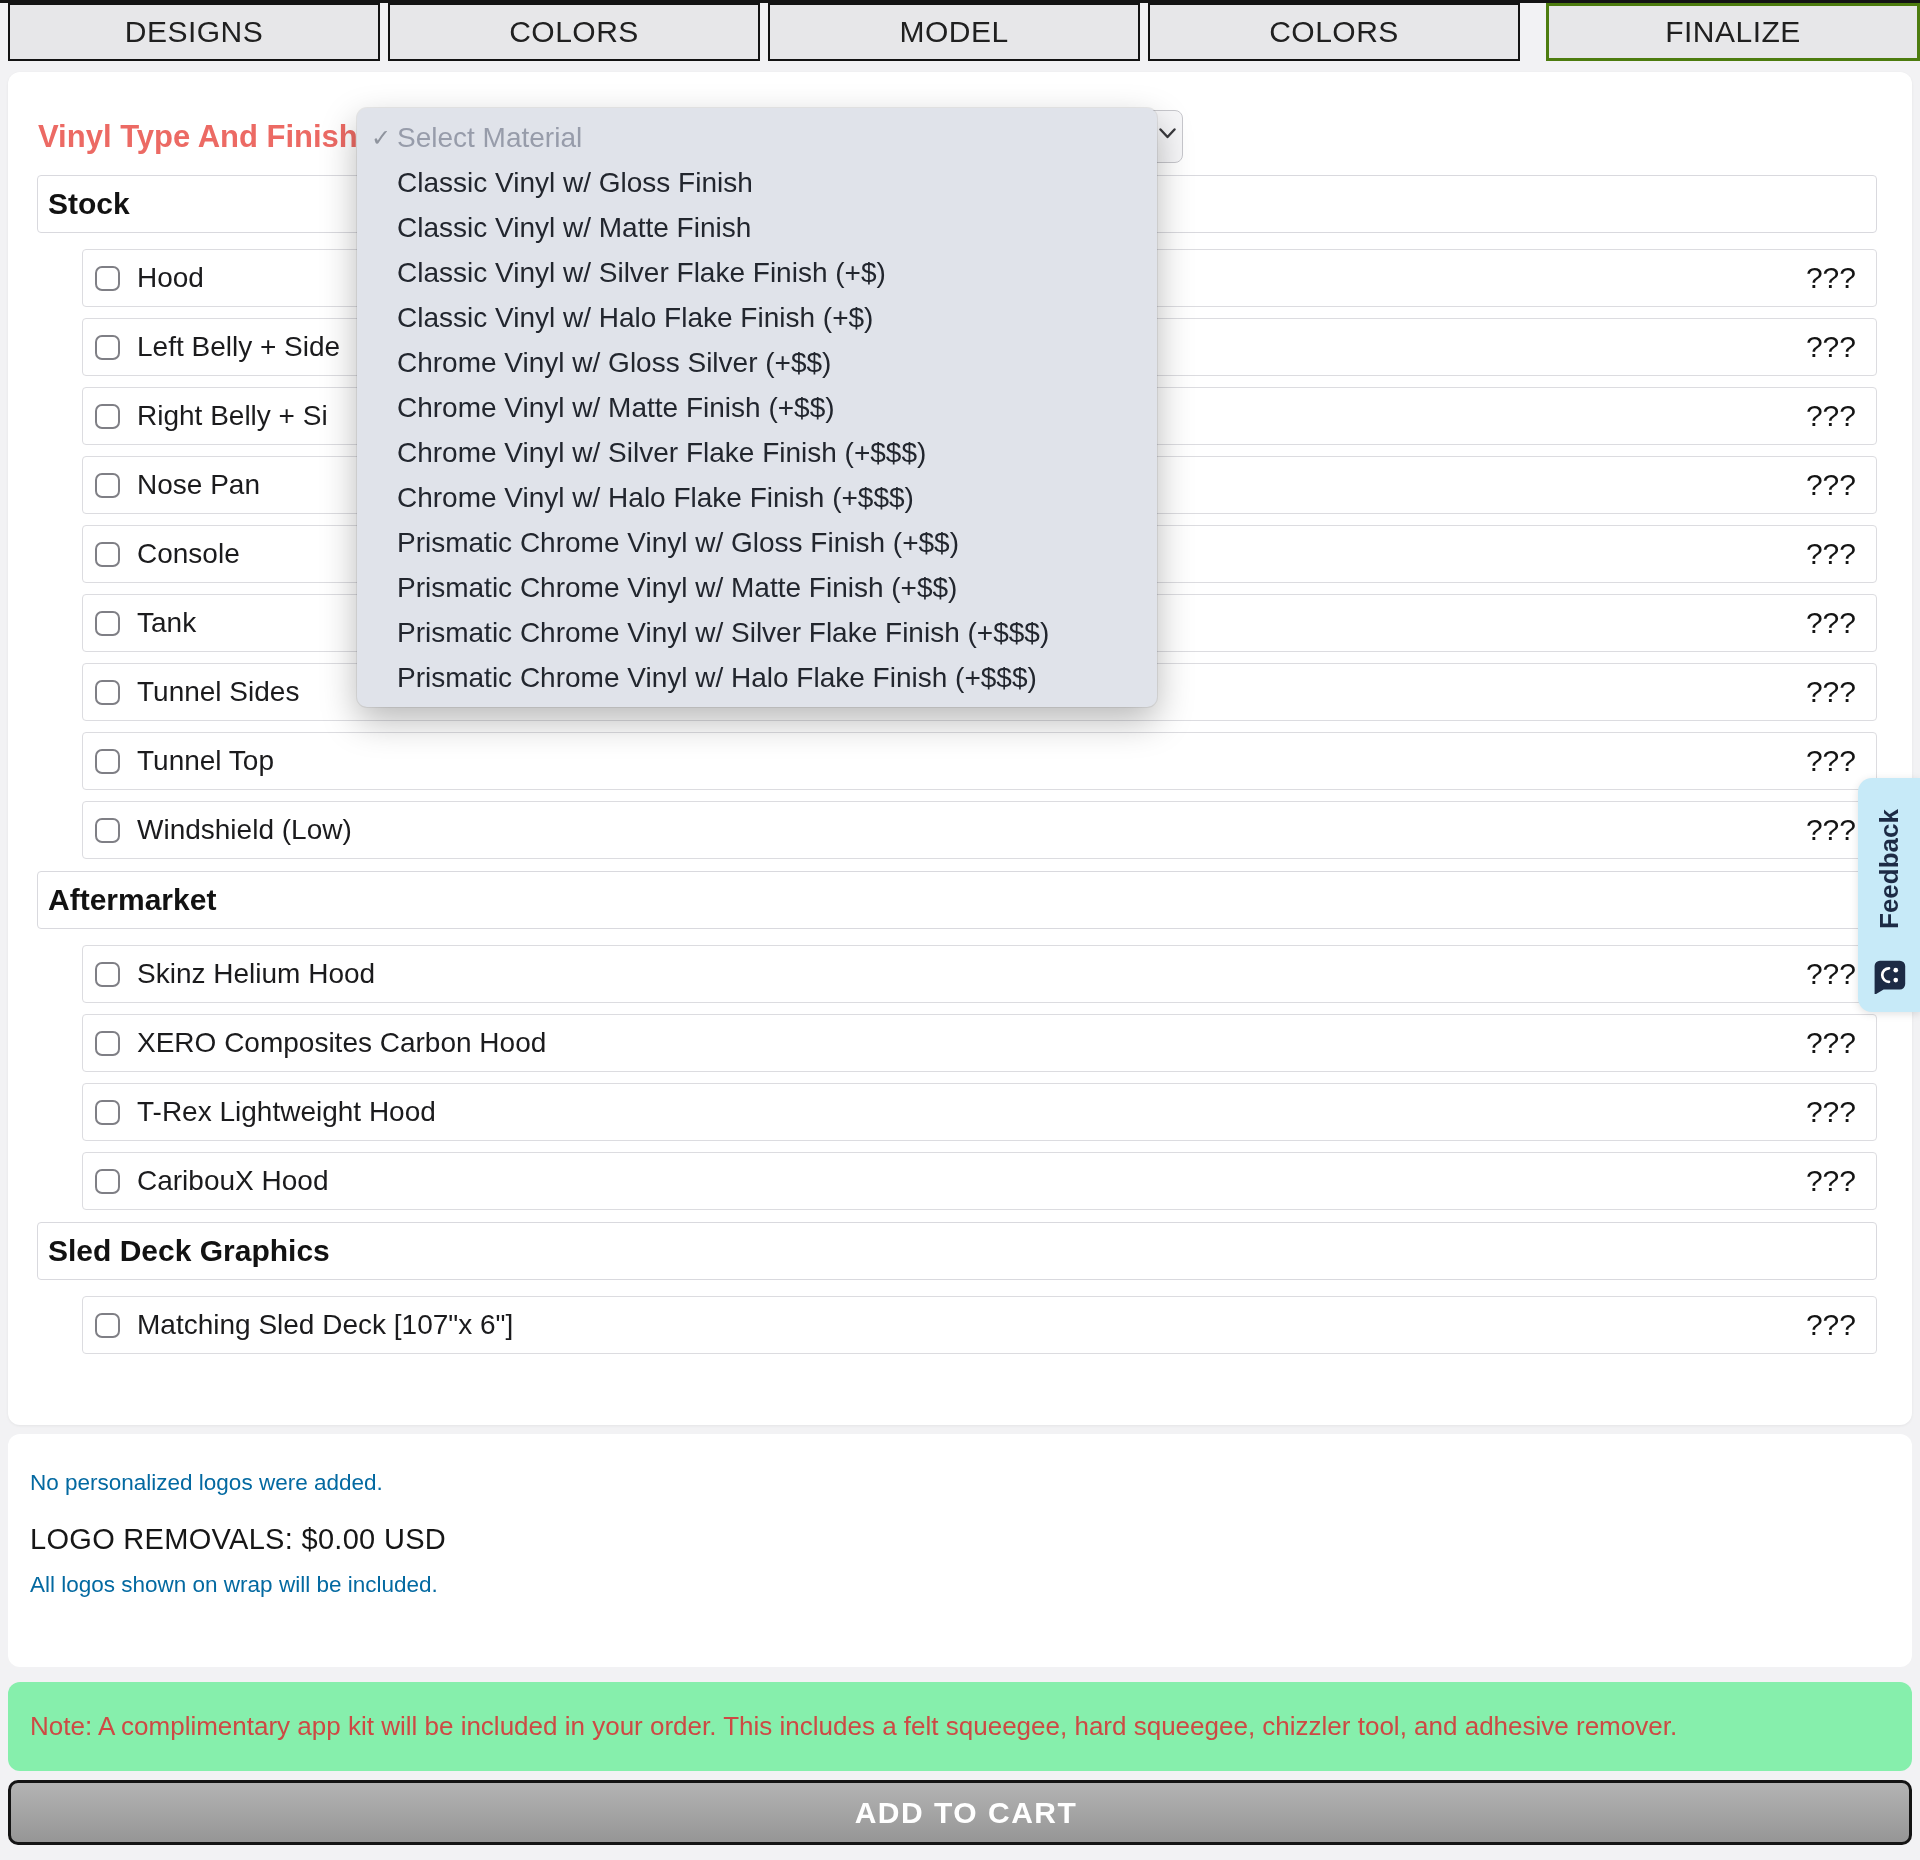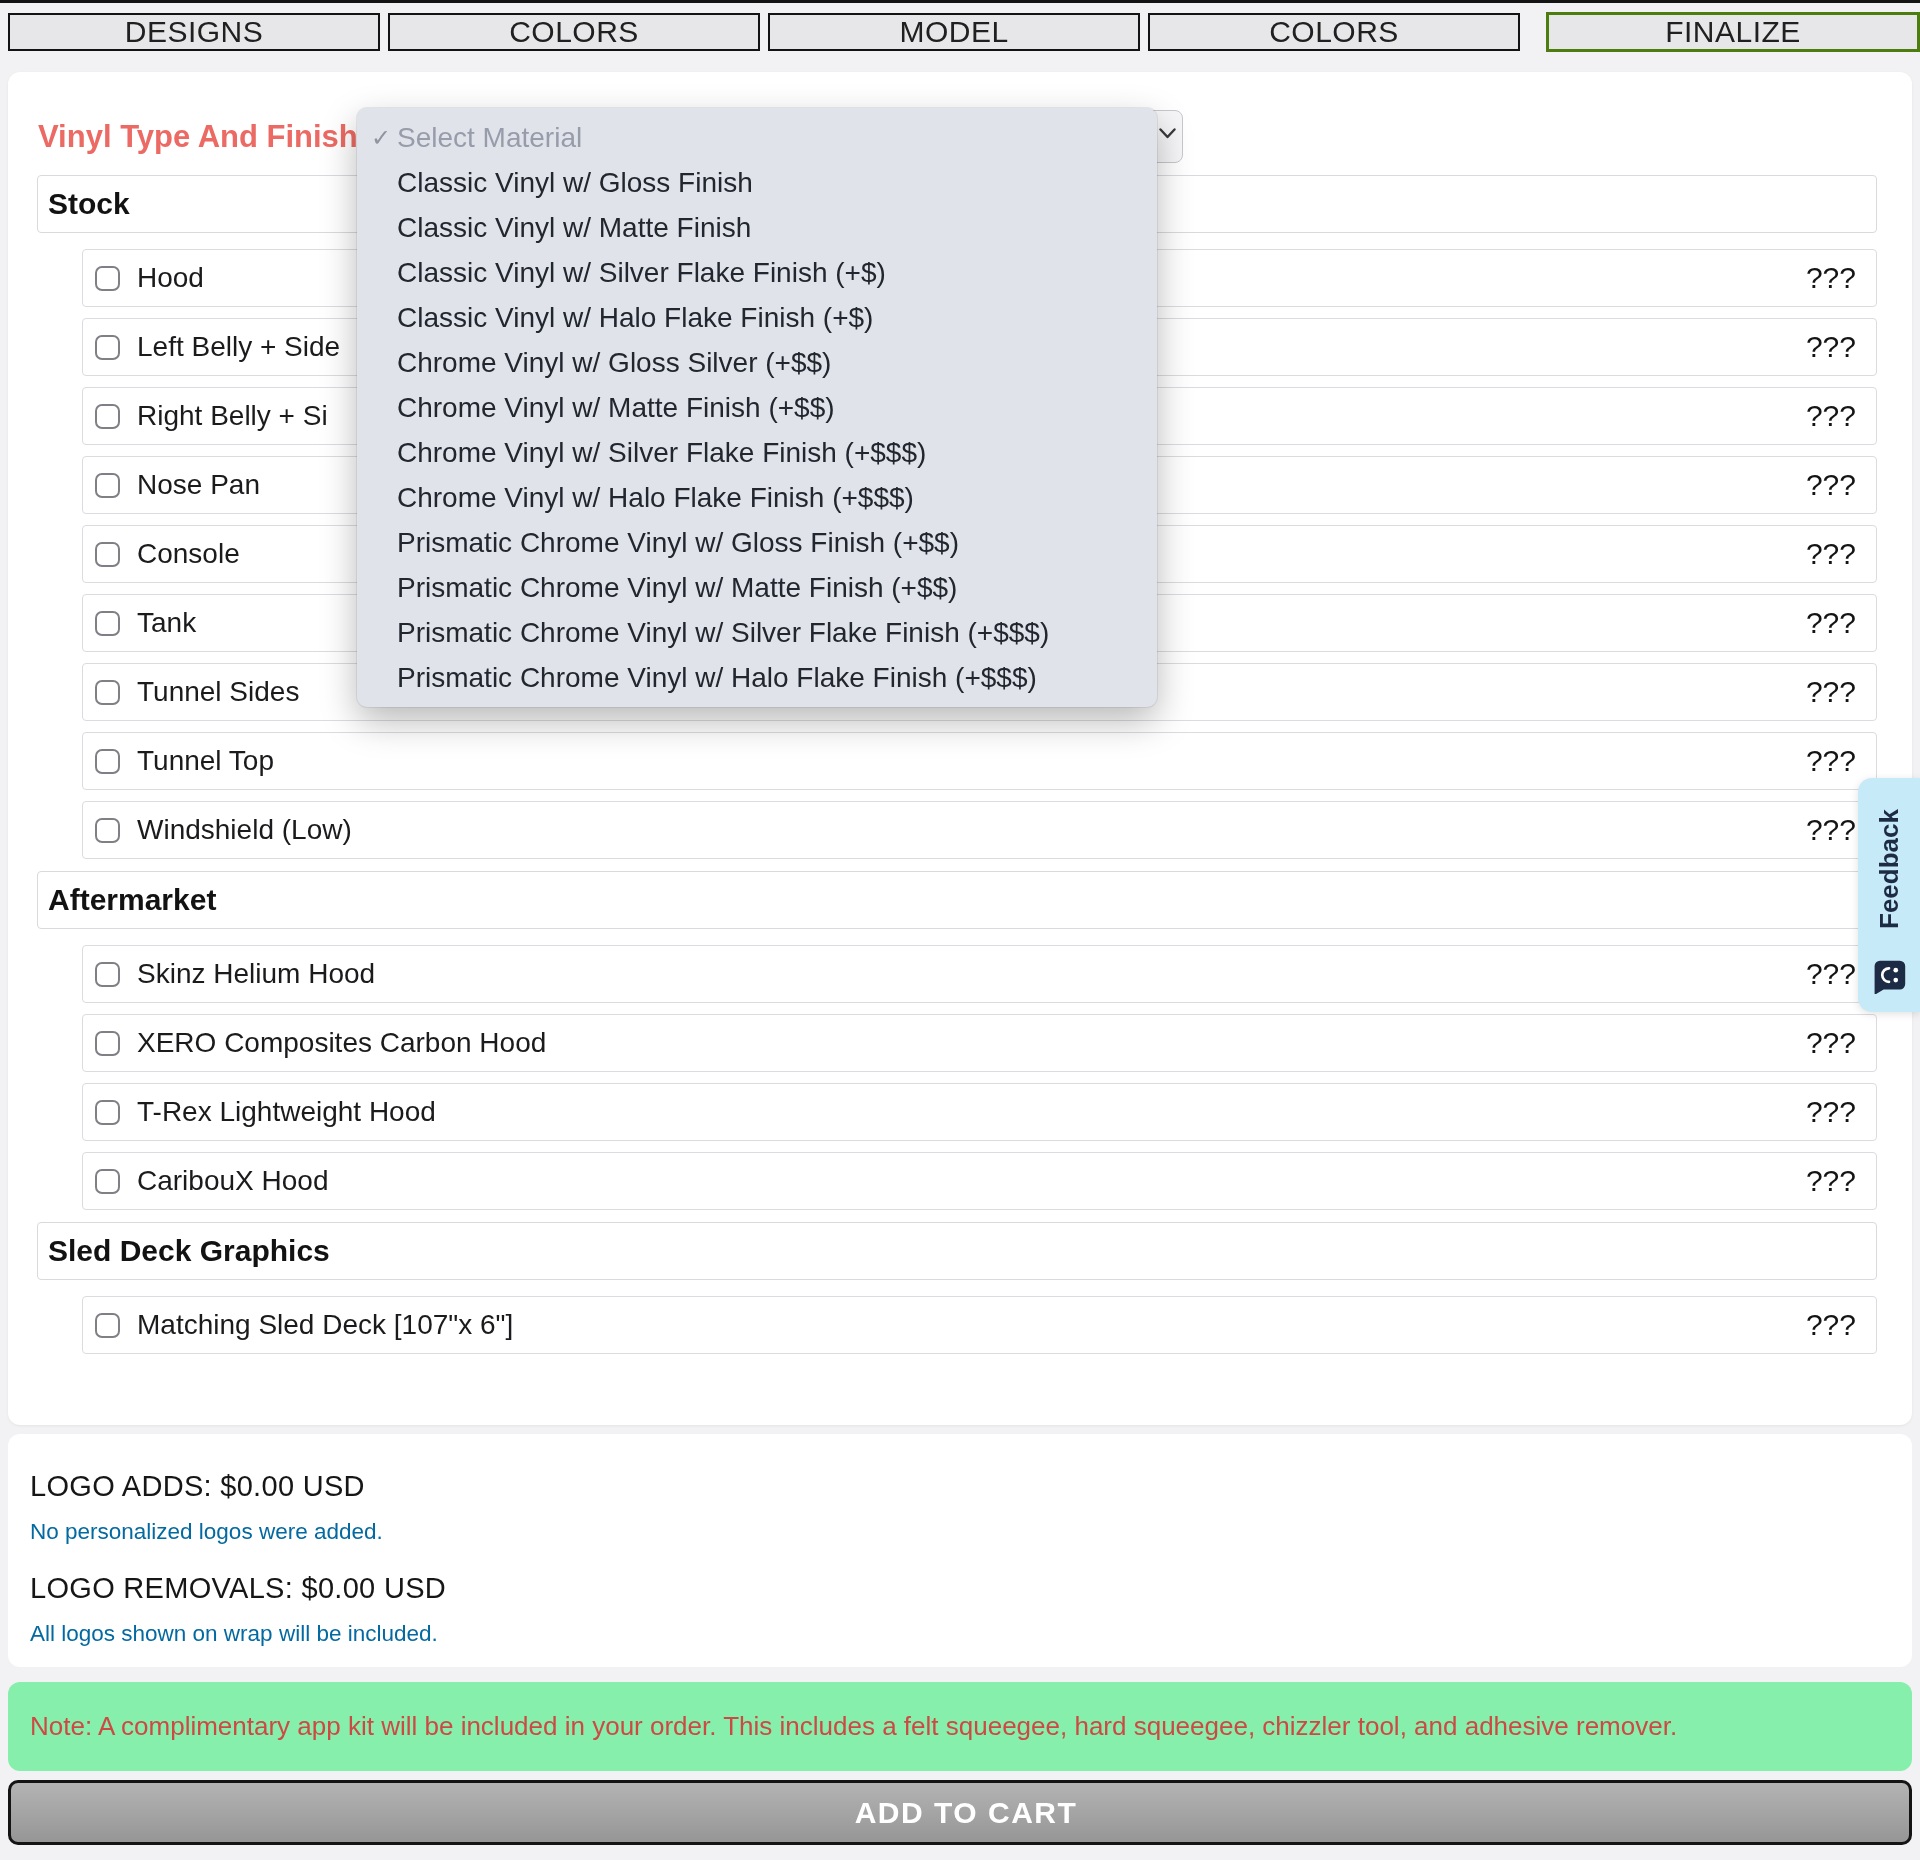--- a/index.html
+++ b/index.html
@@ -4,21 +4,21 @@
 <style>
   html,body{margin:0;padding:0;}
   .page{
     position:relative;width:1920px;height:1860px;overflow:hidden;
     background:#f2f2f4;font-family:"Liberation Sans",sans-serif;
     -webkit-font-smoothing:antialiased;
   }
   .topline{position:absolute;top:0;left:0;width:100%;height:3px;background:#141414;}
 
   
-  .tabs{position:absolute;top:3px;left:8px;right:0;height:58px;display:flex;gap:8px;z-index:5;align-items:center;}
+  .tabs{position:absolute;top:3px;left:8px;right:0;height:58px;display:flex;gap:8px;z-index:5;}
   .tab{
     flex:1;background:#e7e7e9;border:2px solid #131313;box-sizing:border-box;
     display:flex;align-items:center;justify-content:center;
     font-size:30px;font-weight:500;letter-spacing:.5px;color:#202020;
     font-family:inherit;padding:0;cursor:pointer;
   }
   .tab-active{border:3px solid #4d7c0f;margin-left:18px;}
 
   
   .main-card{
@@ -248,21 +248,20 @@
         <span class="dd-check"></span>
         <span class="dd-label">Prismatic Chrome Vinyl w/ Silver Flake Finish (+$$$)</span>
       </li>
       <li class="dd-item">
         <span class="dd-check"></span>
         <span class="dd-label">Prismatic Chrome Vinyl w/ Halo Flake Finish (+$$$)</span>
       </li>
     </ul>
 
   <div class="summary-card">
-    <p class="sum-title">LOGO ADDS: $0.00 USD</p>
     <p class="sum-sub">No personalized logos were added.</p>
     <p class="sum-title">LOGO REMOVALS: $0.00 USD</p>
     <p class="sum-sub">All logos shown on wrap will be included.</p>
   </div>
 
   <div class="note-card">
     <span class="note-text">Note: A complimentary app kit will be included in your order. This includes a felt squeegee, hard squeegee, chizzler tool, and adhesive remover.</span>
   </div>
 
   <button class="cart-button">ADD TO CART</button>

